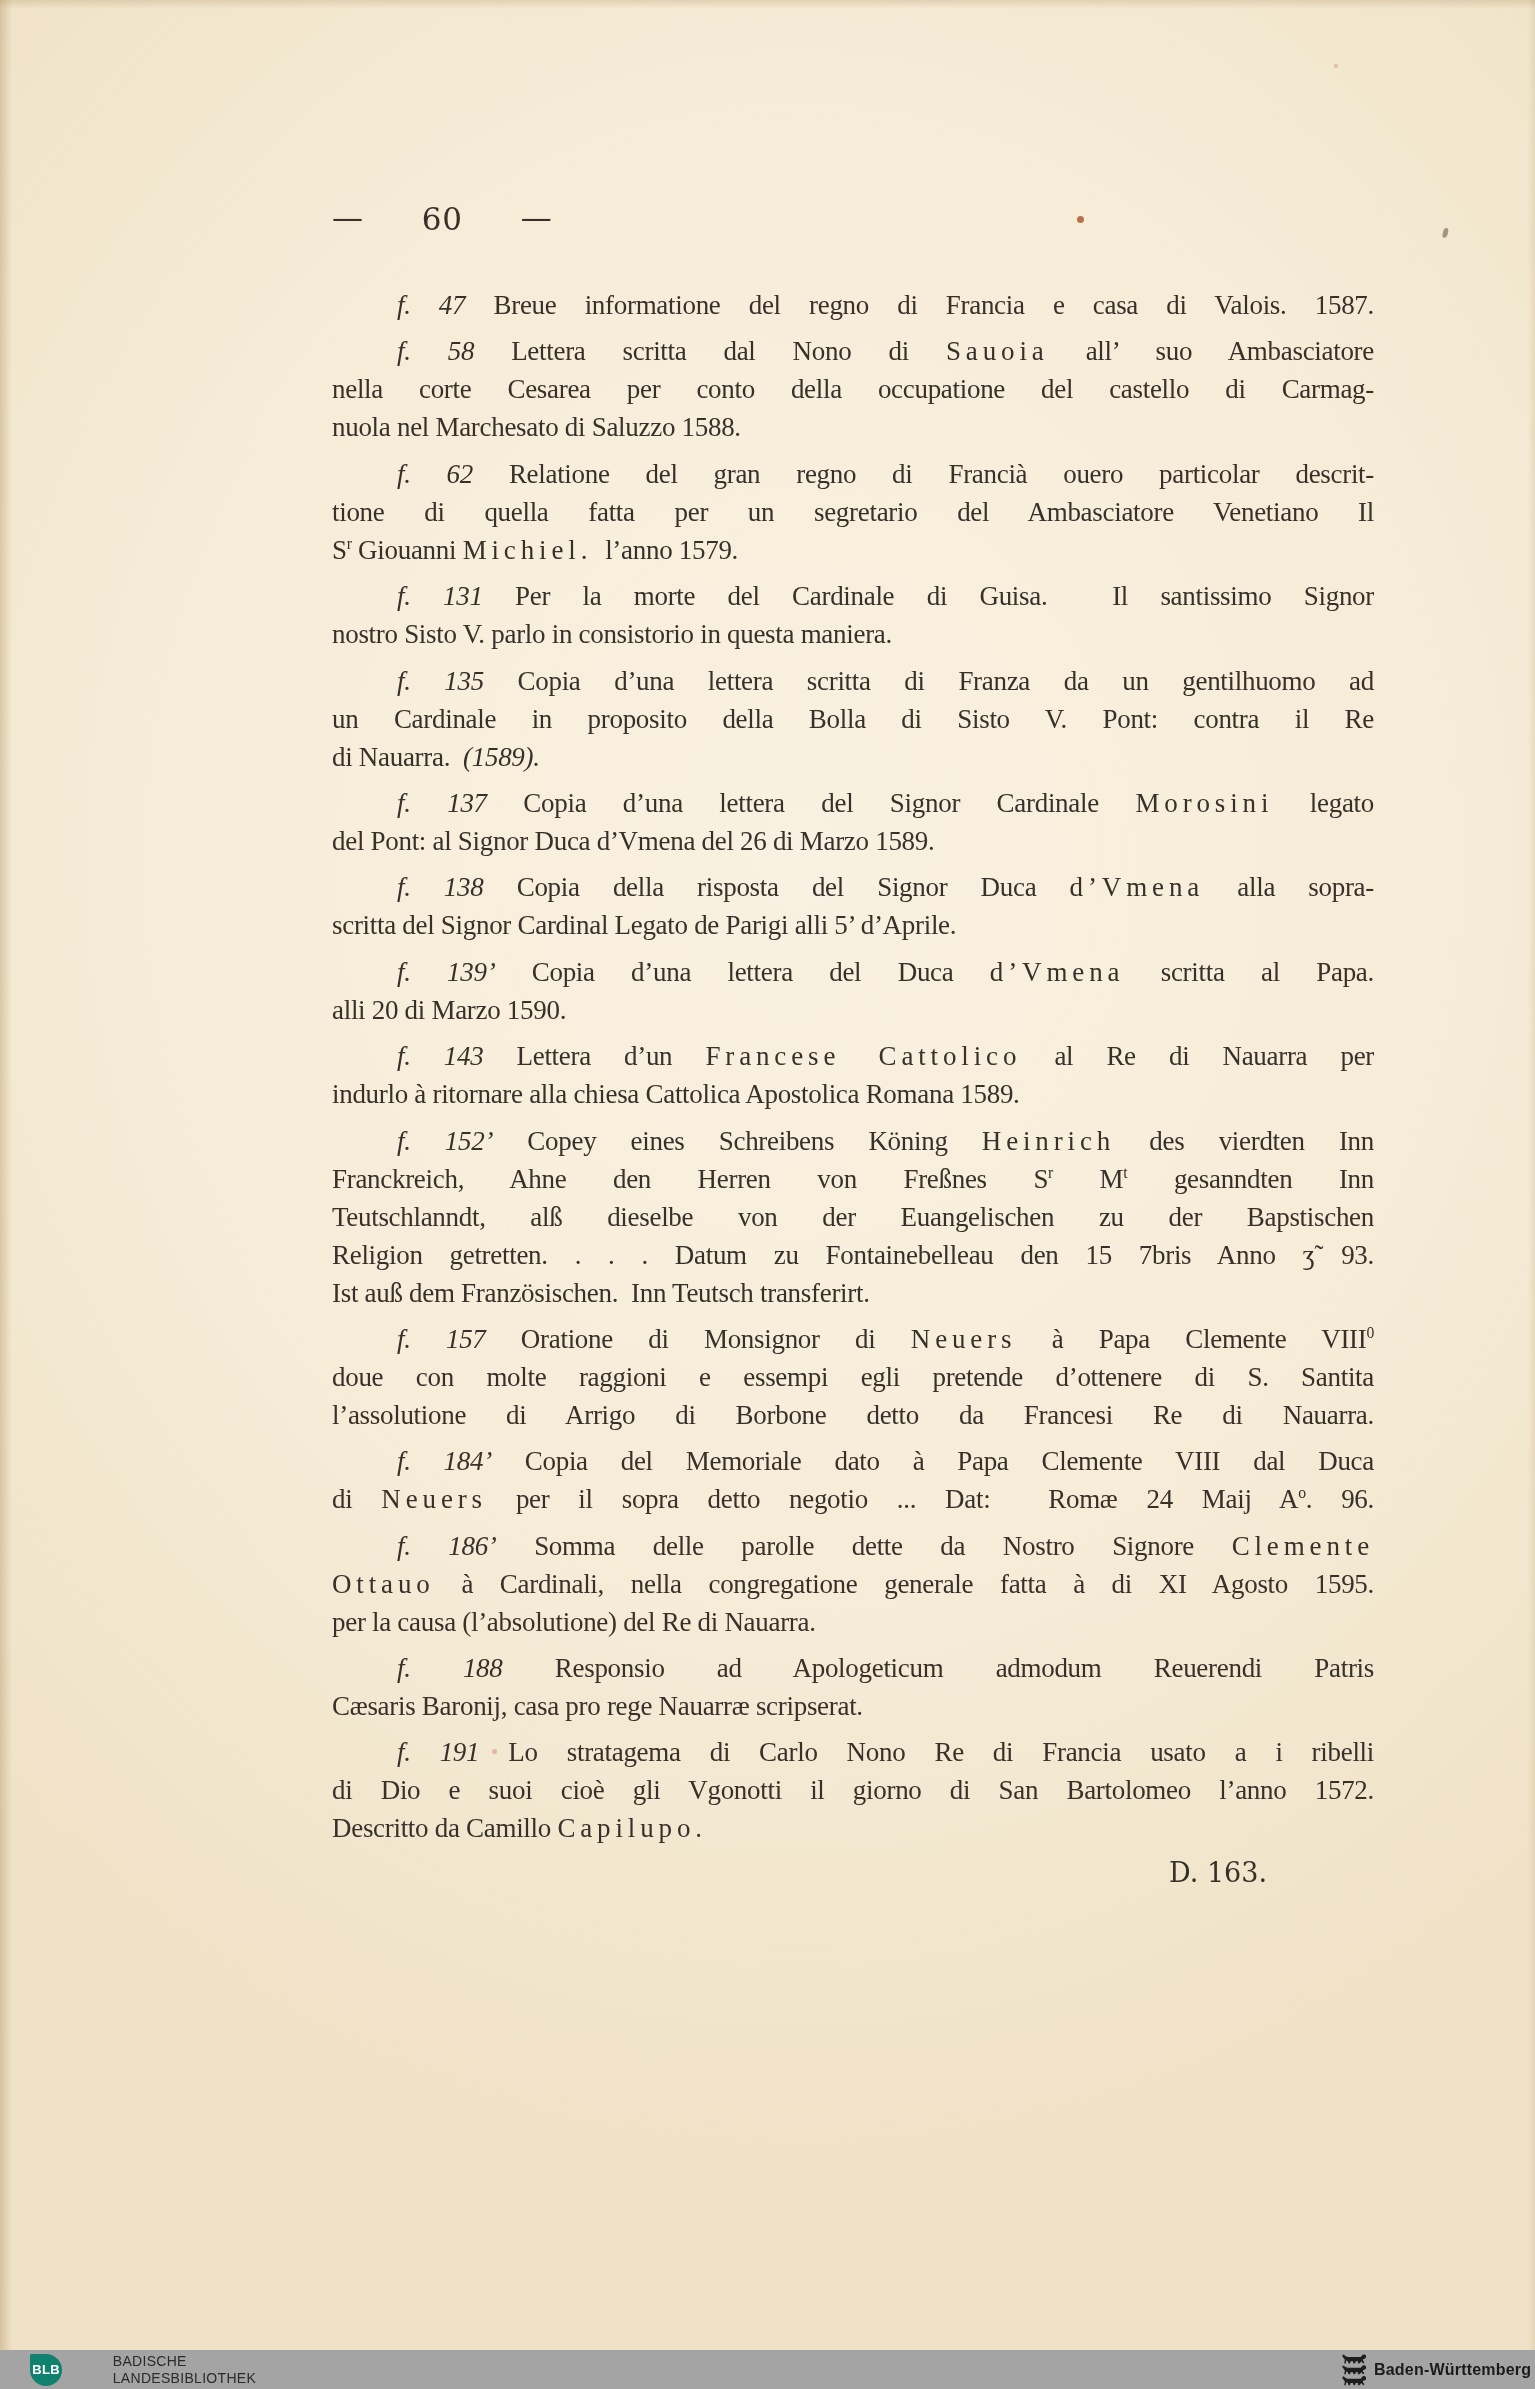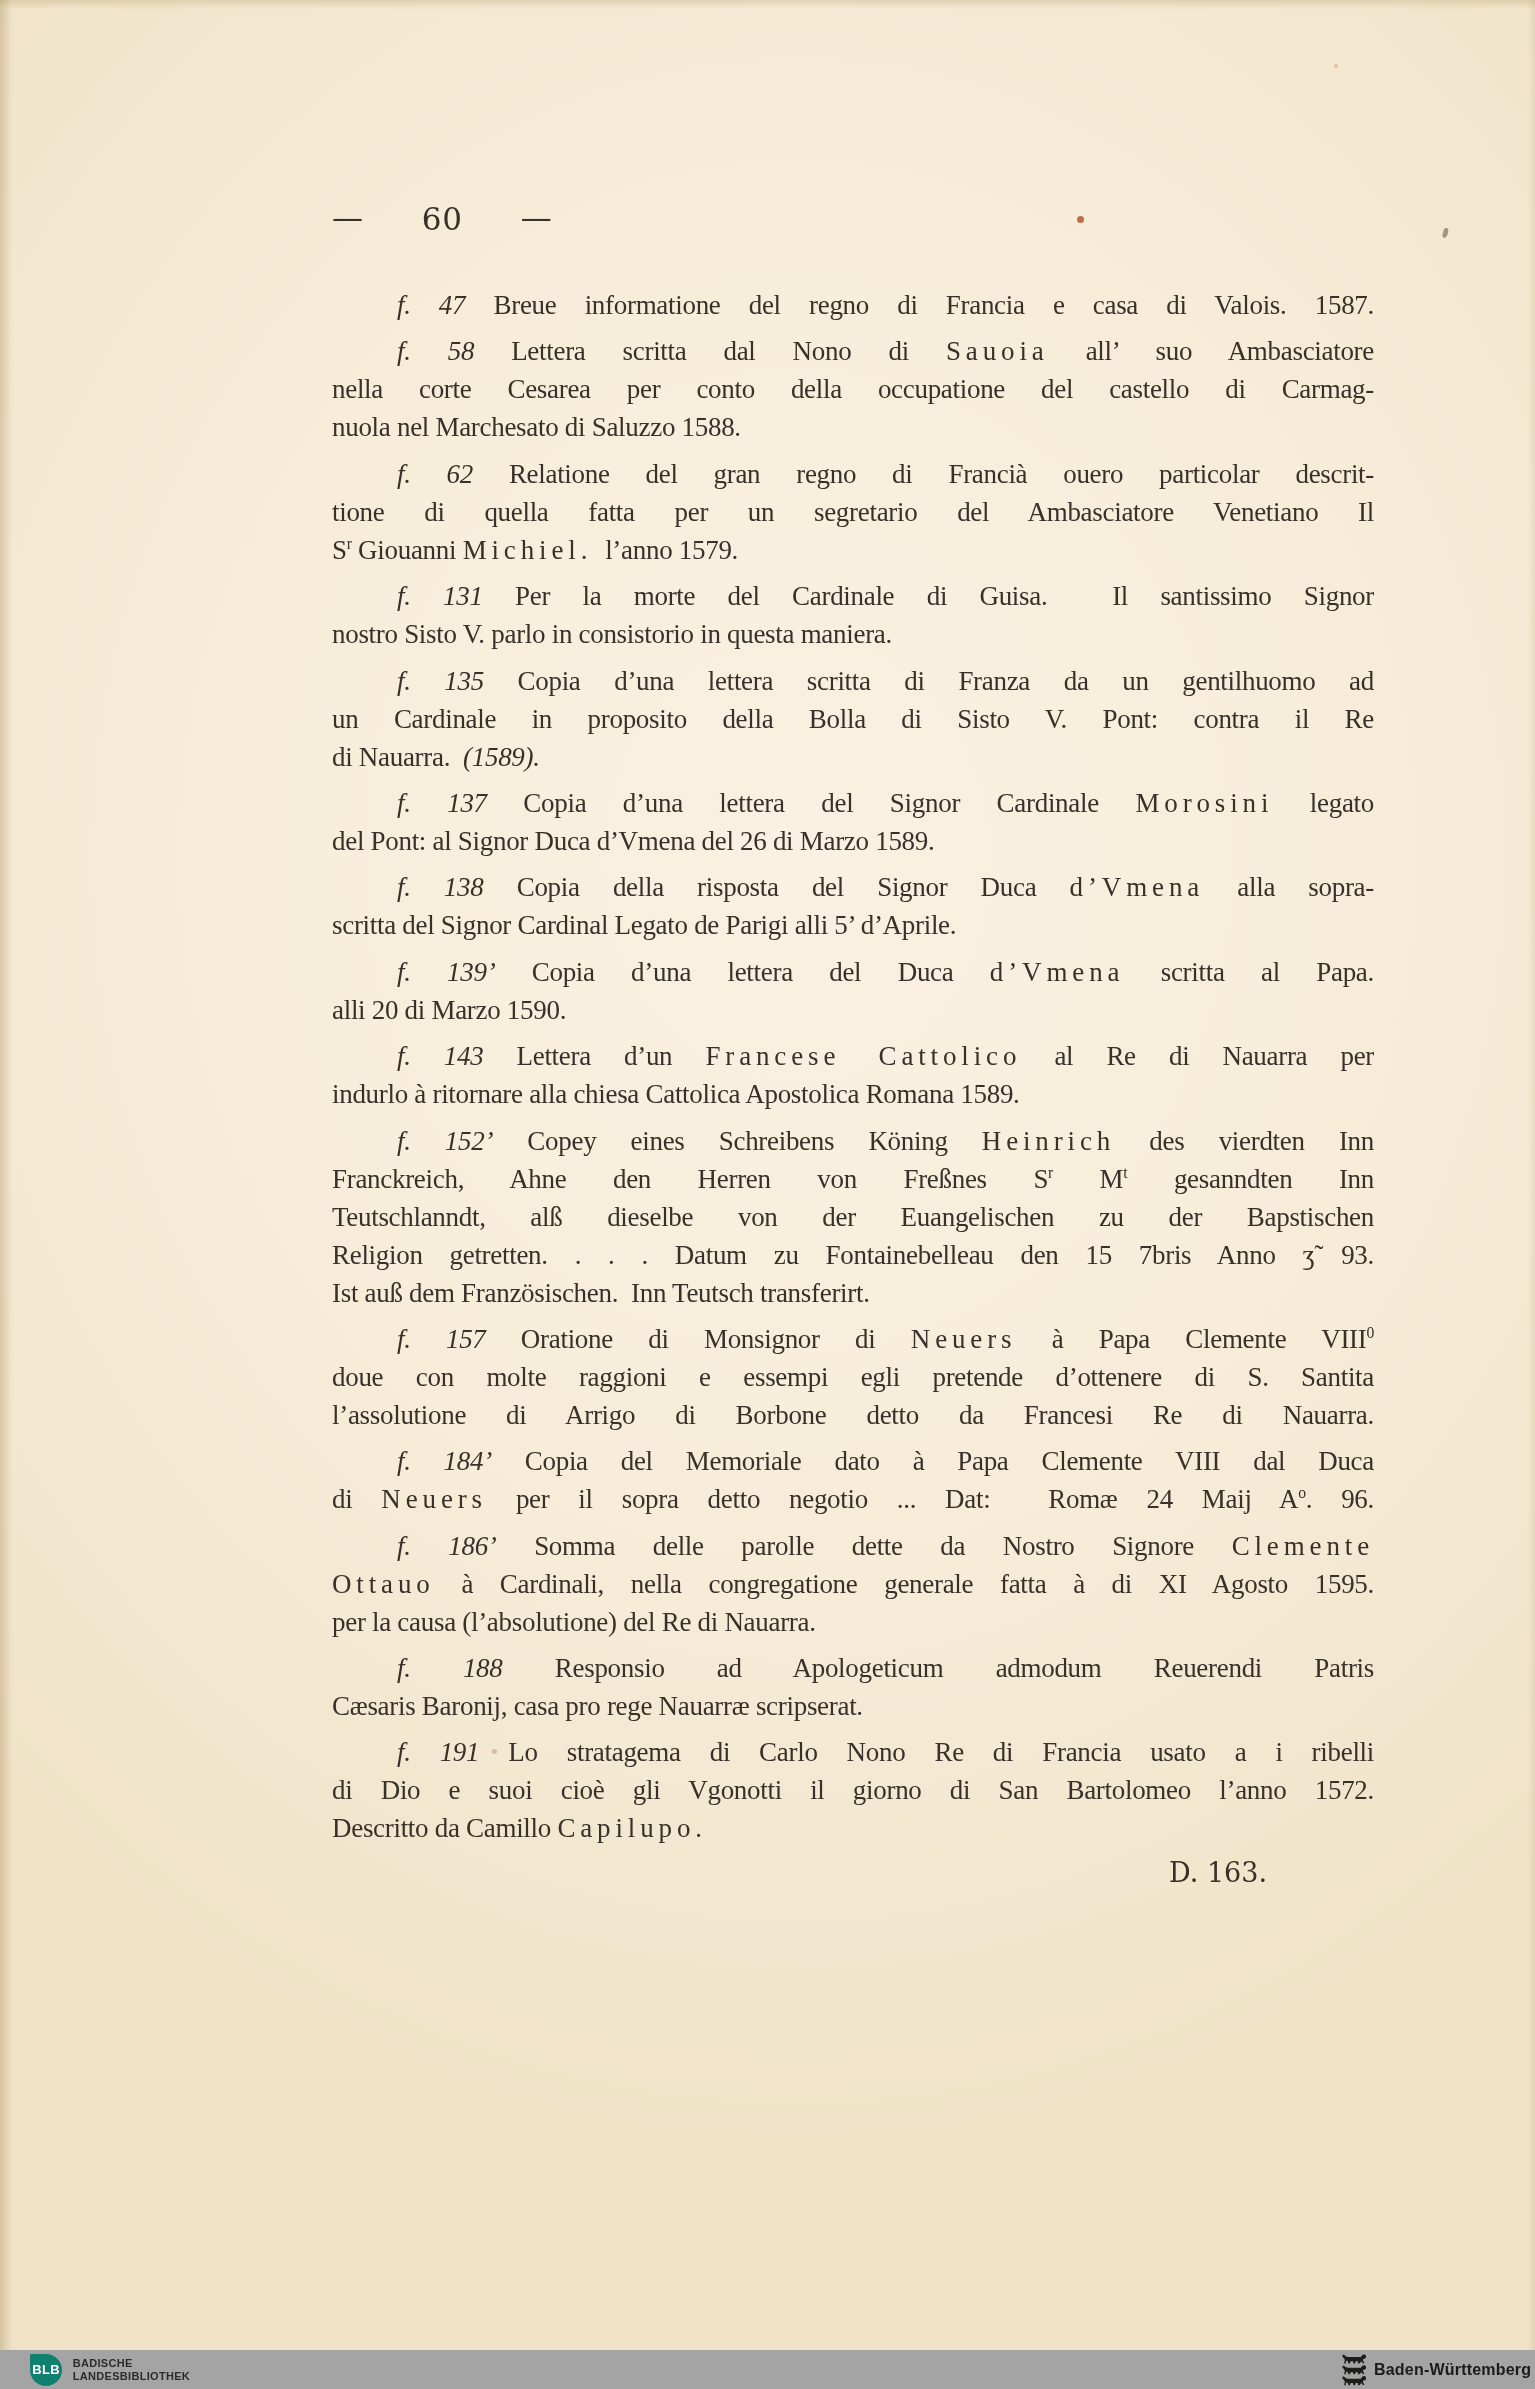--- a/index.html
+++ b/index.html
@@ -58,21 +58,21 @@
     font-family:"Liberation Sans","DejaVu Sans",sans-serif;
     padding-left:24px;
   }
   .f-left{display:flex;align-items:center;gap:10.7px;padding-left:6.1px;}
   .blb-badge{
     width:32px;height:32px;background:#10816f;
     border-radius:1.5px 50% 50% 50%;
     display:flex;align-items:center;justify-content:center;
     color:#ffffff;font-weight:bold;font-size:13px;letter-spacing:0.4px;
   }
-  .lib-name{font-size:11px;font-weight:bold;color:#2c2b29;line-height:1.18;letter-spacing:0.3px;}
+  .lib-name{font-size:14px;font-weight:normal;color:#2c2b29;line-height:1.18;letter-spacing:0.3px;margin-left:40px;}
   .f-right{display:flex;align-items:center;gap:7.7px;padding-right:3.8px;}
   .state-name{font-size:16px;font-weight:bold;color:#1b1b1b;letter-spacing:0.2px;}
   .lions{display:block;}
 </style>
 </head>
 <body>
 
 <div class="page">
   <div class="edge-left"></div>
   <div class="edge-top"></div>

